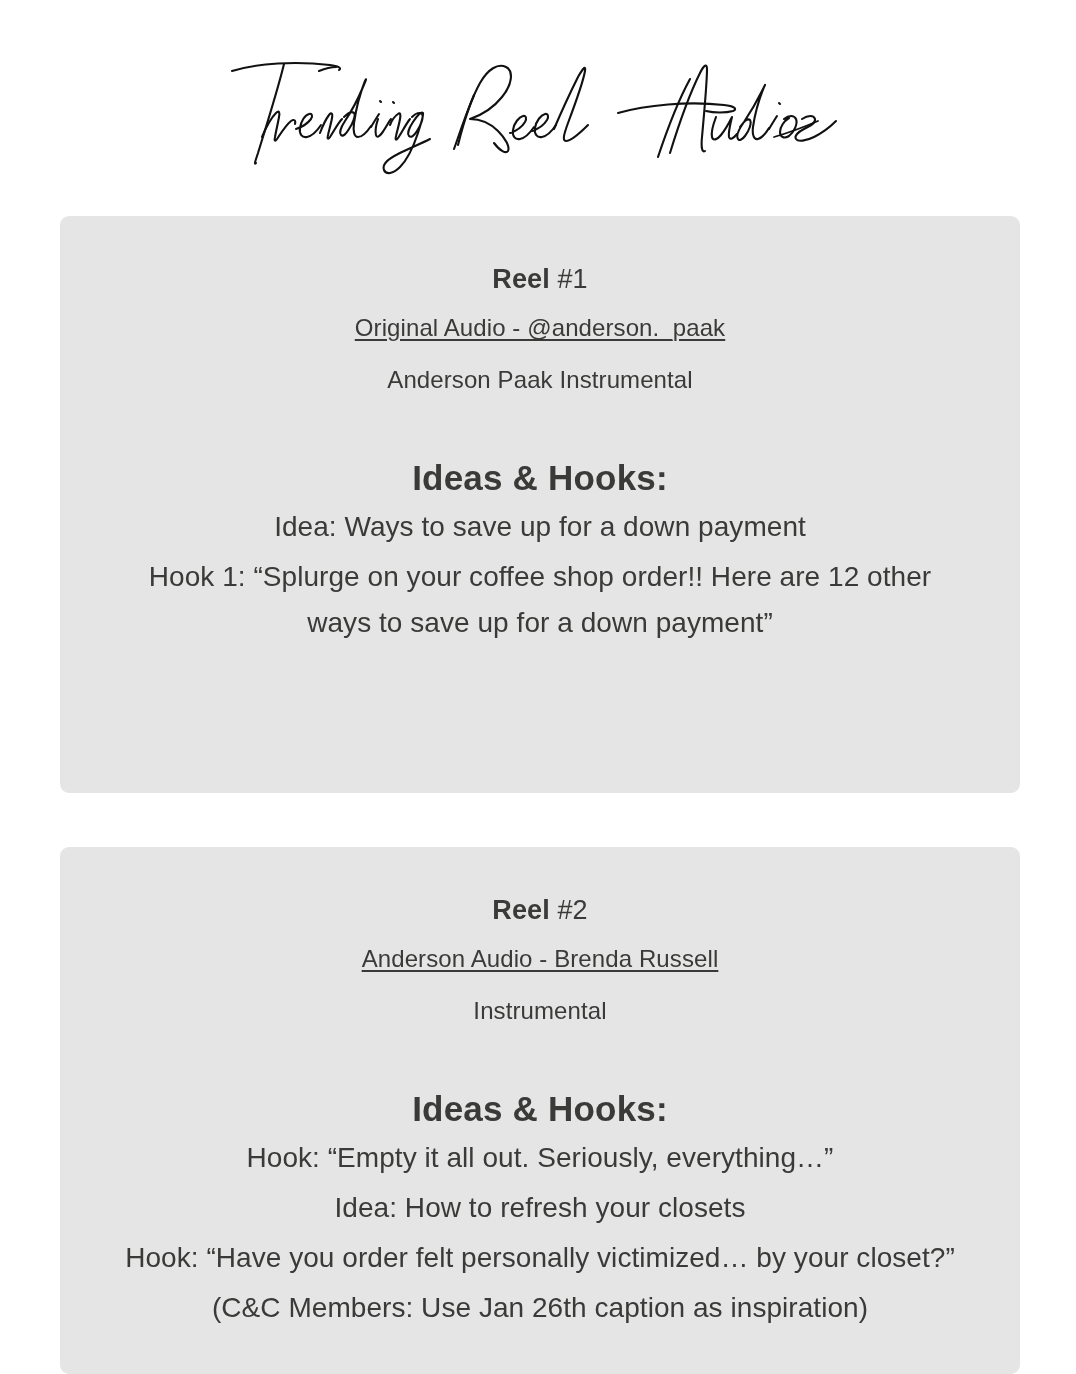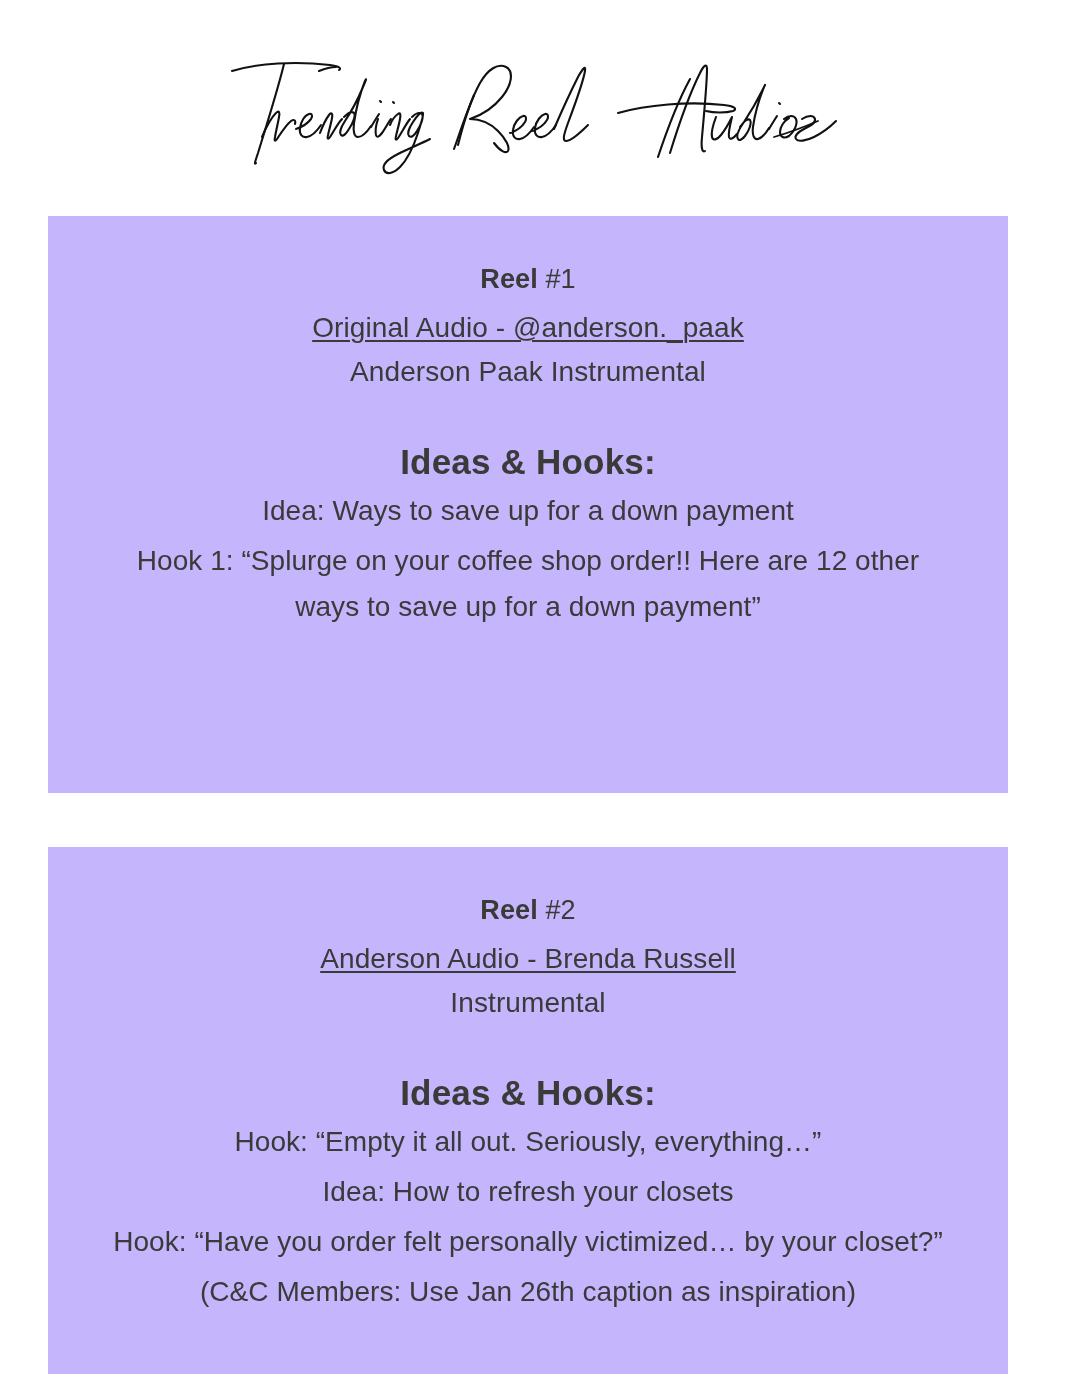--- a/index.html
+++ b/index.html
@@ -33,60 +33,61 @@
     align-items: center;
     justify-content: center;
   }
   .title-svg {
     display: block;
   }
 
   
   .card {
     position: absolute;
-    left: 48px;
+    left: 60px;
     width: 960px;
-    background: #c4b5fd;
+    background: #e5e5e5;
     box-sizing: border-box;
     padding: 40px 56px 44px 56px;
     text-align: center;
+    border-radius: 9px;
   }
   #card-1 { top: 216px; height: 577px; }
   #card-2 { top: 847px; height: 527px; }
 
   .reel-heading {
     font-size: 27px;
     line-height: 46px;
     letter-spacing: 0.1px;
     color: #3a3a38;
     margin: 0;
     font-weight: 400;
   }
   .reel-heading .reel-word {
     font-weight: 700;
   }
 
   .audio-link {
     display: inline-block;
-    font-size: 28px;
+    font-size: 24px;
     line-height: 44px;
     color: #3a3a38;
     text-decoration-thickness: 1.6px;
     text-underline-offset: 3px;
     font-weight: 400;
     letter-spacing: 0.1px;
     text-align: center;
   }
   .audio-link-row { margin: 4px 0 0 0; }
 
   .audio-sub {
-    font-size: 28px;
+    font-size: 24px;
     line-height: 44px;
     color: #3a3a38;
-    margin: 0;
+    margin: 8px;
     font-weight: 400;
     letter-spacing: 0.1px;
   }
 
   .spacer-line {
     height: 46px;
   }
 
   .hooks-heading {
     font-size: 35px;

